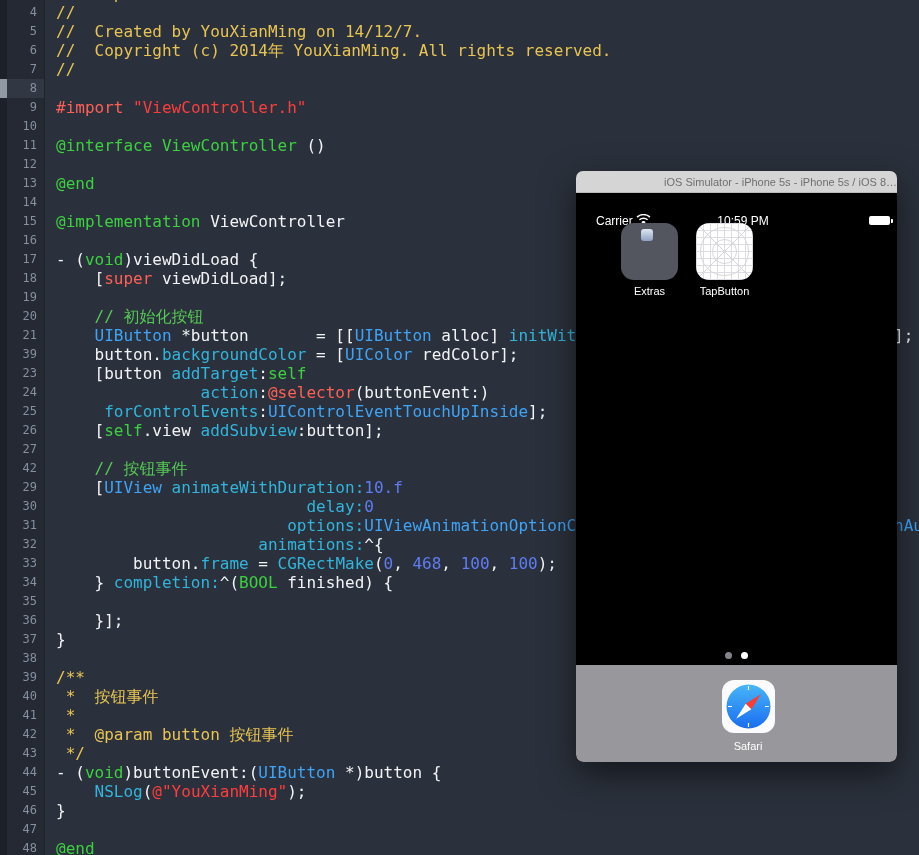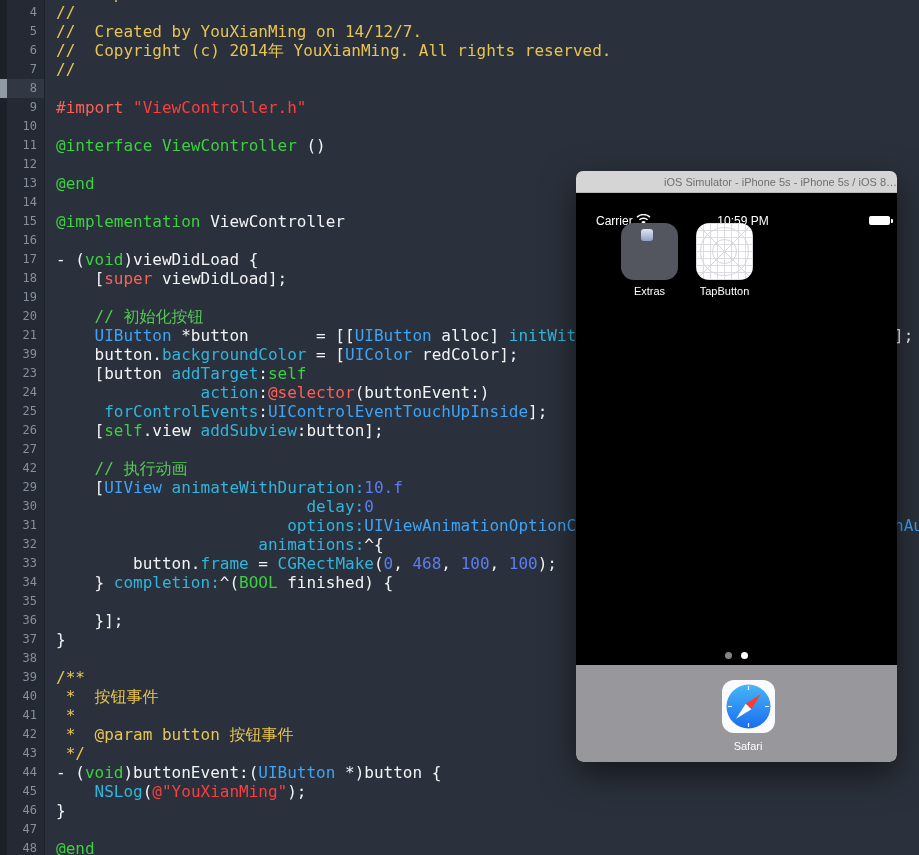--- a/index.html
+++ b/index.html
@@ -85,21 +85,21 @@
       <div class="row"><span class="strip"></span><span class="num">18</span><span class="code"><span class="w">    [</span><span class="pp">super</span><span class="w"> viewDidLoad];</span></span></div>
       <div class="row"><span class="strip"></span><span class="num">19</span><span class="code"></span></div>
       <div class="row"><span class="strip"></span><span class="num">20</span><span class="code"><span class="w">    </span><span class="cg">// 初始化按钮</span></span></div>
       <div class="row"><span class="strip"></span><span class="num">21</span><span class="code"><span class="w">    </span><span class="ty">UIButton</span><span class="w"> *button       = [[</span><span class="ty">UIButton</span><span class="w"> alloc] </span><span class="me">initWithFrame:CGRectMake</span><span class="w">(</span><span class="nu">0</span><span class="w">, </span><span class="nu">0</span><span class="w">, </span><span class="nu">100</span><span class="w">, </span><span class="nu">100</span><span class="w">)];</span></span></div>
       <div class="row"><span class="strip"></span><span class="num">39</span><span class="code"><span class="w">    button.</span><span class="me">backgroundColor</span><span class="w"> = [</span><span class="ty">UIColor</span><span class="w"> redColor];</span></span></div>
       <div class="row"><span class="strip"></span><span class="num">23</span><span class="code"><span class="w">    [button </span><span class="me">addTarget</span><span class="w">:</span><span class="kw">self</span></span></div>
       <div class="row"><span class="strip"></span><span class="num">24</span><span class="code"><span class="w">               </span><span class="me">action</span><span class="w">:</span><span class="pp">@selector</span><span class="w">(buttonEvent:)</span></span></div>
       <div class="row"><span class="strip"></span><span class="num">25</span><span class="code"><span class="w">     </span><span class="me">forControlEvents</span><span class="w">:</span><span class="ty">UIControlEventTouchUpInside</span><span class="w">];</span></span></div>
       <div class="row"><span class="strip"></span><span class="num">26</span><span class="code"><span class="w">    [</span><span class="kw">self</span><span class="w">.view </span><span class="me">addSubview</span><span class="w">:button];</span></span></div>
       <div class="row"><span class="strip"></span><span class="num">27</span><span class="code"></span></div>
-      <div class="row"><span class="strip"></span><span class="num">42</span><span class="code"><span class="w">    </span><span class="cg">// 执行动画</span></span></div>
+      <div class="row"><span class="strip"></span><span class="num">42</span><span class="code"><span class="w">    </span><span class="cg">// 按钮事件</span></span></div>
       <div class="row"><span class="strip"></span><span class="num">29</span><span class="code"><span class="w">    [</span><span class="ty">UIView</span><span class="w"> </span><span class="me">animateWithDuration:</span><span class="nu">10.f</span></span></div>
       <div class="row"><span class="strip"></span><span class="num">30</span><span class="code"><span class="w">                          </span><span class="me">delay:</span><span class="nu">0</span></span></div>
       <div class="row"><span class="strip"></span><span class="num">31</span><span class="code"><span class="w">                        </span><span class="me">options:</span><span class="ty">UIViewAnimationOptionCurveLinear</span><span class="w"> | </span><span class="ty">UIViewAnimationOptionAutoreverse</span></span></div>
       <div class="row"><span class="strip"></span><span class="num">32</span><span class="code"><span class="w">                     </span><span class="me">animations:</span><span class="w">^{</span></span></div>
       <div class="row"><span class="strip"></span><span class="num">33</span><span class="code"><span class="w">        button.</span><span class="me">frame</span><span class="w"> = </span><span class="me">CGRectMake</span><span class="w">(</span><span class="nu">0</span><span class="w">, </span><span class="nu">468</span><span class="w">, </span><span class="nu">100</span><span class="w">, </span><span class="nu">100</span><span class="w">);</span></span></div>
       <div class="row"><span class="strip"></span><span class="num">34</span><span class="code"><span class="w">    } </span><span class="me">completion:</span><span class="w">^(</span><span class="kw">BOOL</span><span class="w"> finished) {</span></span></div>
       <div class="row"><span class="strip"></span><span class="num">35</span><span class="code"></span></div>
       <div class="row"><span class="strip"></span><span class="num">36</span><span class="code"><span class="w">    }];</span></span></div>
       <div class="row"><span class="strip"></span><span class="num">37</span><span class="code"><span class="w">}</span></span></div>
       <div class="row"><span class="strip"></span><span class="num">38</span><span class="code"></span></div>

